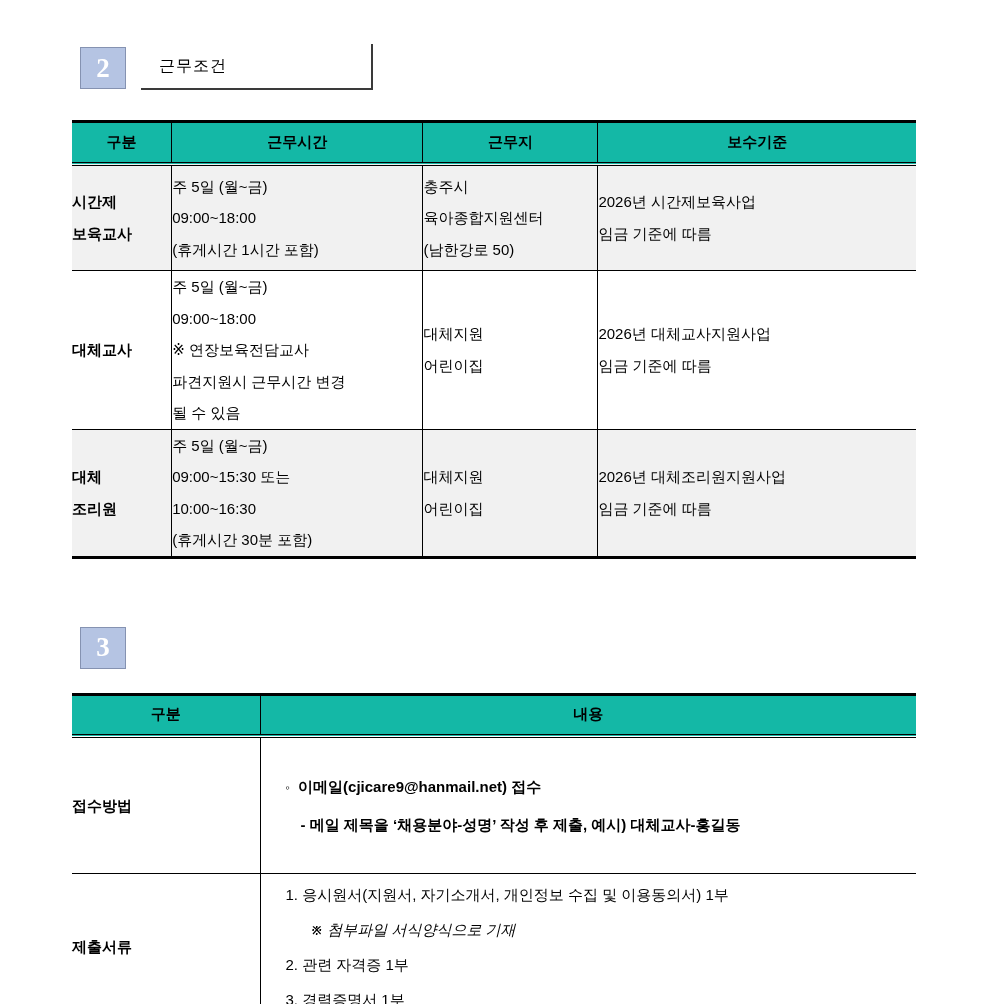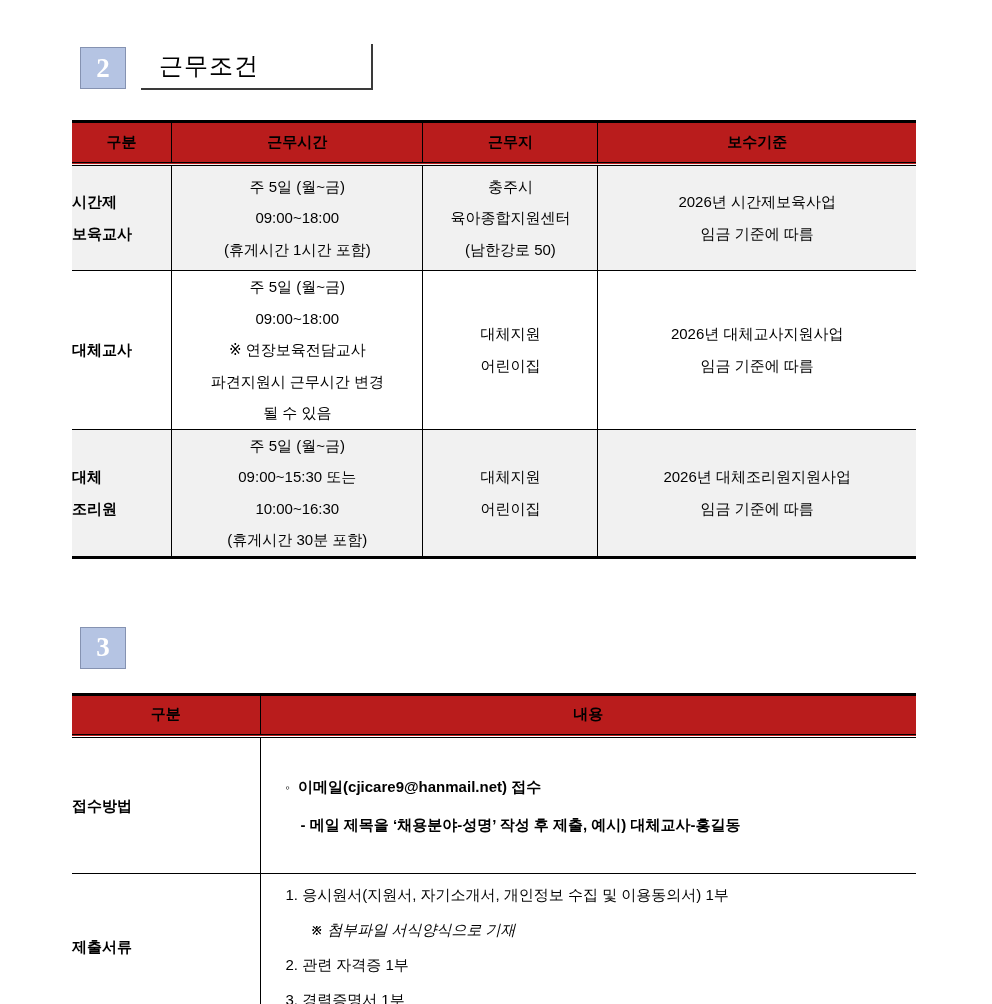--- a/index.html
+++ b/index.html
@@ -27,47 +27,47 @@
     display: flex; align-items: center; justify-content: center;
     margin-left: 8px;
   }
   .title-box {
     margin-left: 15px; margin-top: -3px;
     width: 232px; height: 46px;
     border-right: 2px solid #3a3a3a;
     border-bottom: 2px solid #3a3a3a;
     display: flex; align-items: center;
     padding-left: 18px;
-    font-size: 24px; letter-spacing: 1px;
+    font-size: 16px; letter-spacing: 1px;
   }
 
   
   table {
     border-collapse: collapse;
     table-layout: fixed;
     width: 844px;
     border-top: 3px solid #000;
     border-bottom: 3px solid #000;
     font-size: 15px;
   }
   .tbl1 { margin-top: 30px; }
   .tbl2 { margin-top: 24px; }
   th, td { vertical-align: middle; }
   th {
-    background: #b91c1c;
+    background: #14b8a6;
     font-weight: bold;
     height: 42px;
     border-bottom: 4px double #000;
     text-align: center;
   }
   td + td, th + th { border-left: 1px solid #000; }
   tbody tr:not(:last-child) td { border-bottom: 1px solid #000; }
   .row-gray td { background: #f1f1f1; }
   .label-cell { text-align: left; font-weight: bold; line-height: 2.1; }
-  .center-cell { text-align: center; line-height: 2.1; }
+  .center-cell { text-align: left; line-height: 2.1; }
   .pre { white-space: pre-line; }
 
   .tbl1 .c1 { width: 94px; }
   .tbl1 .c2 { width: 237px; }
   .tbl1 .c3 { width: 165px; }
   .tbl1 .c4 { width: 300px; }
   .tbl1 .r1 { height: 107px; }
   .tbl1 .r2 { height: 158px; }
   .tbl1 .r3 { height: 114px; }
 

